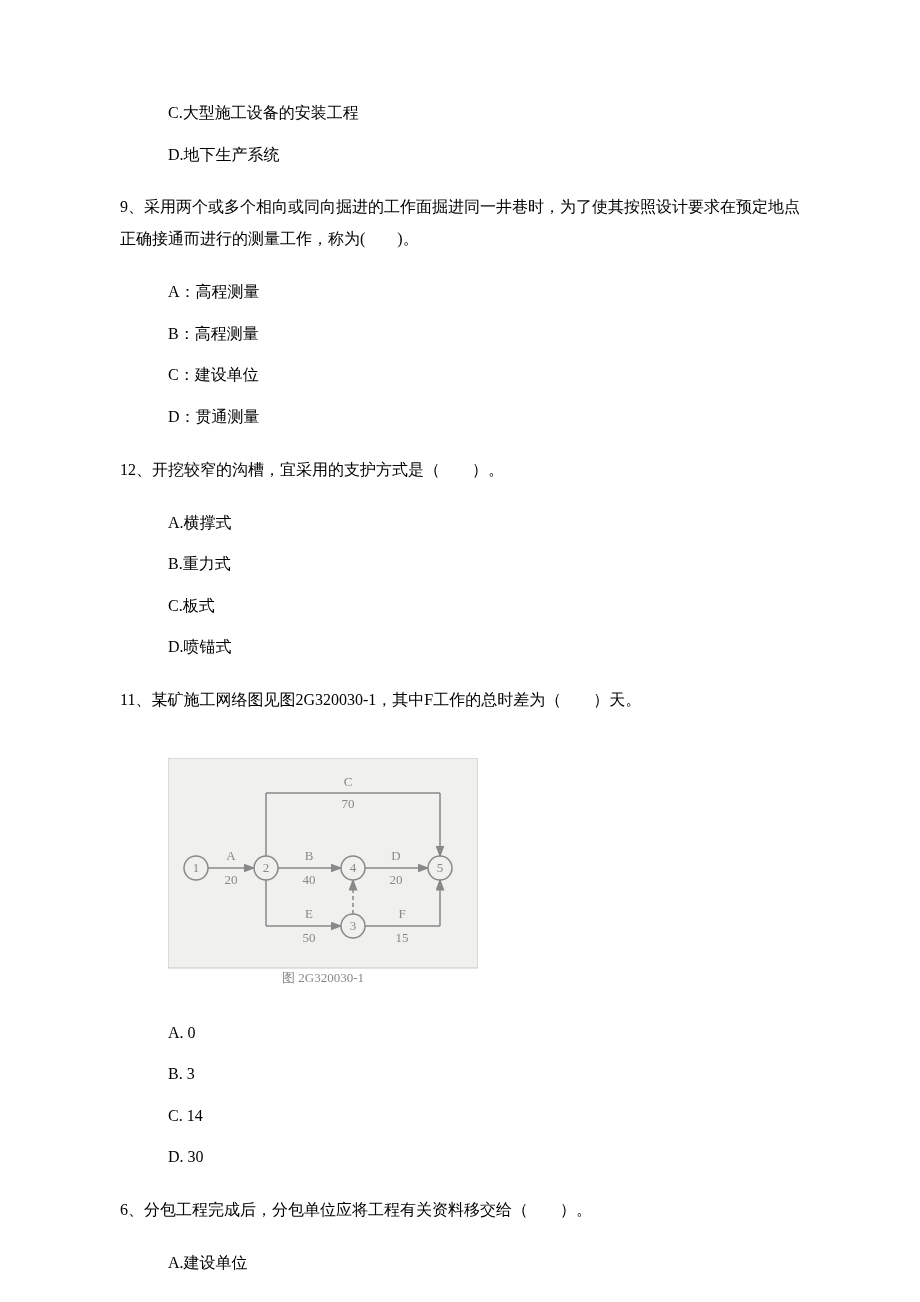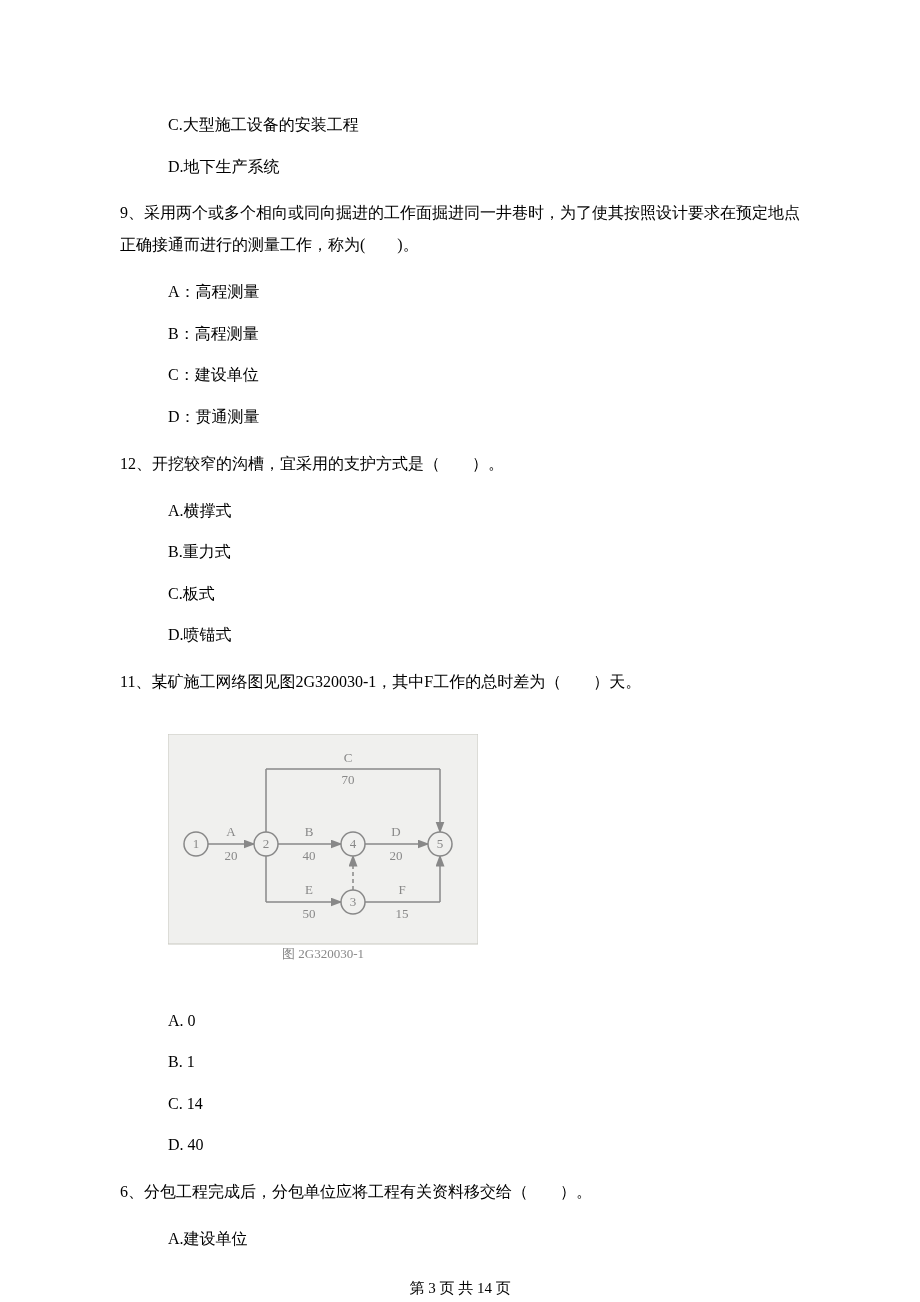--- a/index.html
+++ b/index.html
@@ -10,24 +10,24 @@
     body {
       font-family: "SimSun", "宋体", serif;
       font-size: 16px;
       line-height: 1.6;
       color: #000;
       background: #fff;
       width: 920px;
       padding: 100px 120px 30px 120px;
     }
     .option {
-      margin: 12px 0 16px 48px;
+      margin: 0 0 16px 48px;
     }
     .question {
-      margin: 18px 0;
+      margin: 24px 0;
       line-height: 2;
     }
     .image-holder {
       margin: 18px 0 22px 48px;
       display: inline-block;
     }
     .footer {
       text-align: center;
       margin-top: 24px;
       font-size: 15px;
@@ -137,23 +137,23 @@
     <g>
       <circle cx="185" cy="168" r="12" fill="#f0f0ee" stroke="#888" stroke-width="1.5"></circle>
       <text class="node-label" x="185" y="172" text-anchor="middle">3</text>
     </g>
 
     <text class="caption" x="155" y="224" text-anchor="middle">图 2G320030-1</text>
   </svg>
 </div>
 
 <div class="option">A.  0</div>
-<div class="option">B.  1</div>
+<div class="option">B.  3</div>
 <div class="option">C.  14</div>
-<div class="option">D.  40</div>
+<div class="option">D.  30</div>
 
 
 <div class="question">6、分包工程完成后，分包单位应将工程有关资料移交给（　　）。</div>
 <div class="option">A.建设单位</div>
 
 <div class="footer">第 3 页 共 14 页</div>
 
 
 
 

